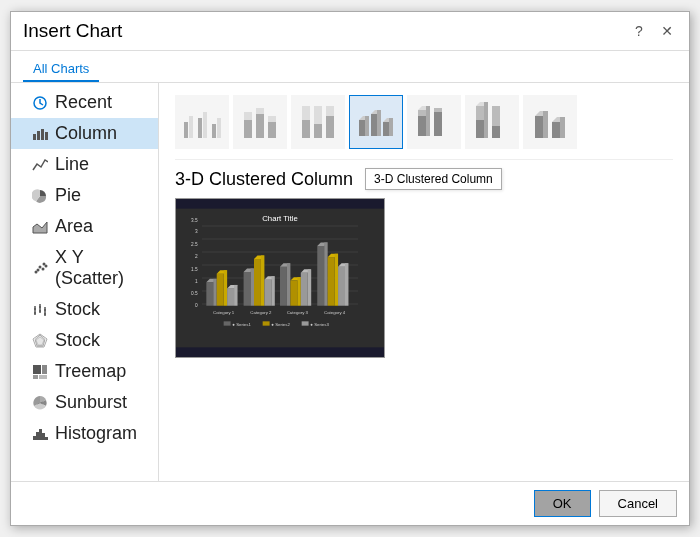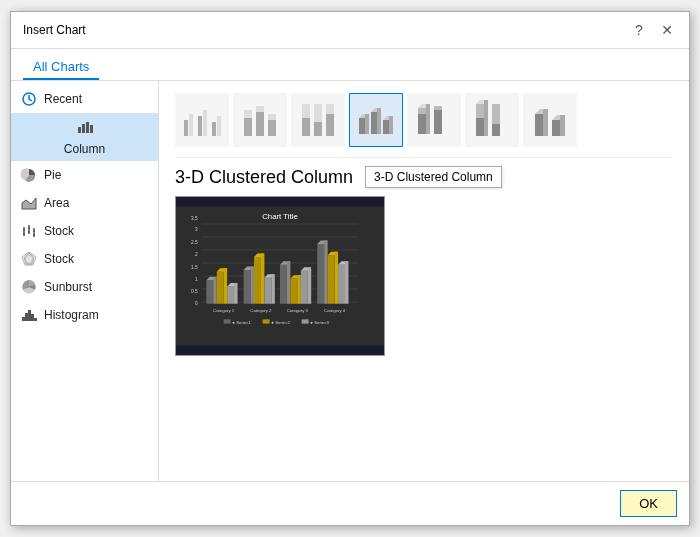--- a/index.html
+++ b/index.html
@@ -25,21 +25,21 @@
     }
     .title-bar {
       background: #fff;
       border-bottom: 1px solid #ddd;
       padding: 8px 12px;
       display: flex;
       align-items: center;
       justify-content: space-between;
     }
     .title-bar-title {
-      font-size: 12px;
+      font-size: 19px;
       font-weight: 400;
       color: #000;
     }
     .title-bar-actions {
       display: flex;
       gap: 8px;
       align-items: center;
     }
     .title-btn {
       width: 20px;
@@ -78,27 +78,27 @@
     }
     .sidebar {
       width: 148px;
       border-right: 1px solid #ddd;
       overflow-y: auto;
       padding: 4px 0;
     }
     .sidebar-item {
       display: flex;
       align-items: center;
-      padding: 5px 9px;
+      padding: 5px 20px;
       cursor: pointer;
       gap: 6px;
       color: #222;
-      font-size: 12px;
-    }
-    .sidebar-item.active { background: #cce4f7; flex-direction: column; }
+      font-size: 18px;
+    }
+    .sidebar-item.active { background: #cce4f7; }
     .sidebar-icon {
       width: 18px;
       height: 18px;
       flex-shrink: 0;
       display: flex;
       align-items: center;
       justify-content: center;
     }
     .main-panel {
       flex: 1;
@@ -167,21 +167,21 @@
     }
     .btn {
       padding: 5px 18px;
       font-size: 13px;
       cursor: pointer;
       border: 1px solid #aaa;
       background: #f5f5f5;
       color: #000;
     }
     .btn.primary {
-      background: #fef9c3;
+      background: #a3a3a3;
       border-color: #0078d7;
       color: #000;
     }
   </style>
 </head>
 <body>
 
 <div class="dialog">
 
   <div class="title-bar">
@@ -216,20 +216,28 @@
           <svg width="16" height="16" viewBox="0 0 16 16">
               <rect x="1" y="8" width="3" height="6" fill="#555"></rect>
               <rect x="5" y="5" width="3" height="9" fill="#555"></rect>
               <rect x="9" y="3" width="3" height="11" fill="#555"></rect>
               <rect x="13" y="6" width="3" height="8" fill="#555"></rect>
             </svg>
         </span>
         <span>Column</span>
       </div>
 
+      <div class="sidebar-item">
+        <span class="sidebar-icon">
+          <svg width="16" height="16" viewBox="0 0 16 16">
+              <polyline points="1,13 5,7 9,10 13,3 16,5" fill="none" stroke="#555" stroke-width="1.5"></polyline>
+            </svg>
+        </span>
+        <span>Line</span>
+      </div>
 
       <div class="sidebar-item">
         <span class="sidebar-icon">
           <svg width="16" height="16" viewBox="0 0 16 16">
               <path d="M8,8 L8,2 A6,6 0 0,1 14,8 Z" fill="#555"></path>
               <path d="M8,8 L14,8 A6,6 0 0,1 4,13.2 Z" fill="#999"></path>
               <path d="M8,8 L4,13.2 A6,6 0 1,1 8,2 Z" fill="#ccc"></path>
             </svg>
         </span>
         <span>Pie</span>
@@ -238,20 +246,33 @@
 
       <div class="sidebar-item">
         <span class="sidebar-icon">
           <svg width="16" height="16" viewBox="0 0 16 16">
               <polygon points="1,14 1,8 5,5 10,9 15,3 15,14" fill="#aaa" stroke="#555" stroke-width="1"></polygon>
             </svg>
         </span>
         <span>Area</span>
       </div>
 
+      <div class="sidebar-item">
+        <span class="sidebar-icon">
+          <svg width="16" height="16" viewBox="0 0 16 16">
+              <circle cx="4" cy="12" r="1.5" fill="#555"></circle>
+              <circle cx="8" cy="7" r="1.5" fill="#555"></circle>
+              <circle cx="6" cy="10" r="1.5" fill="#555"></circle>
+              <circle cx="12" cy="4" r="1.5" fill="#555"></circle>
+              <circle cx="11" cy="9" r="1.5" fill="#555"></circle>
+              <circle cx="14" cy="6" r="1.5" fill="#555"></circle>
+            </svg>
+        </span>
+        <span>X Y (Scatter)</span>
+      </div>
 
       <div class="sidebar-item">
         <span class="sidebar-icon">
           <svg width="16" height="16" viewBox="0 0 16 16">
               <line x1="3" y1="4" x2="3" y2="13" stroke="#555" stroke-width="1.5"></line>
               <line x1="2" y1="7" x2="4" y2="7" stroke="#555" stroke-width="1.5"></line>
               <line x1="2" y1="11" x2="4" y2="11" stroke="#555" stroke-width="1.5"></line>
               <line x1="8" y1="2" x2="8" y2="11" stroke="#555" stroke-width="1.5"></line>
               <line x1="7" y1="5" x2="9" y2="5" stroke="#555" stroke-width="1.5"></line>
               <line x1="7" y1="9" x2="9" y2="9" stroke="#555" stroke-width="1.5"></line>
@@ -268,20 +289,31 @@
         <span class="sidebar-icon">
           <svg width="16" height="16" viewBox="0 0 16 16">
               <polygon points="8,1 15,6 12,14 4,14 1,6" fill="none" stroke="#aaa" stroke-width="1"></polygon>
               <polygon points="8,4 12,7 10,12 6,12 4,7" fill="none" stroke="#aaa" stroke-width="0.8"></polygon>
               <polygon points="8,2 13,6.5 11,13 5,13 3,6.5" fill="#ccc" stroke="#555" stroke-width="1" opacity="0.5"></polygon>
             </svg>
         </span>
         <span>Stock</span>
       </div>
 
+      <div class="sidebar-item">
+        <span class="sidebar-icon">
+          <svg width="16" height="16" viewBox="0 0 16 16">
+              <rect x="1" y="1" width="8" height="9" fill="#555"></rect>
+              <rect x="10" y="1" width="5" height="9" fill="#888"></rect>
+              <rect x="1" y="11" width="5" height="4" fill="#999"></rect>
+              <rect x="7" y="11" width="8" height="4" fill="#bbb"></rect>
+            </svg>
+        </span>
+        <span>Treemap</span>
+      </div>
 
       <div class="sidebar-item">
         <span class="sidebar-icon">
           <svg width="16" height="16" viewBox="0 0 16 16">
               <circle cx="8" cy="8" r="3" fill="#555"></circle>
               <path d="M8,8 L8,1 A7,7 0 0,1 14,5 Z" fill="#aaa"></path>
               <path d="M8,8 L14,5 A7,7 0 0,1 14,11 Z" fill="#888"></path>
               <path d="M8,8 L14,11 A7,7 0 0,1 2,11 Z" fill="#ccc"></path>
               <path d="M8,8 L2,11 A7,7 0 0,1 8,1 Z" fill="#999"></path>
             </svg>
@@ -477,14 +509,15 @@
           <text x="110" y="135" fill="#ccc" font-size="5">● Series2</text>
           <rect x="145" y="130" width="8" height="5" fill="#999"></rect>
           <text x="155" y="135" fill="#ccc" font-size="5">● Series3</text>
         </svg>
       </div>
     </div>
   </div>
 
   <div class="footer">
     <button class="btn primary">OK</button>
+    <button class="btn">Cancel</button>
   </div>
 </div>
 
 </body></html>

